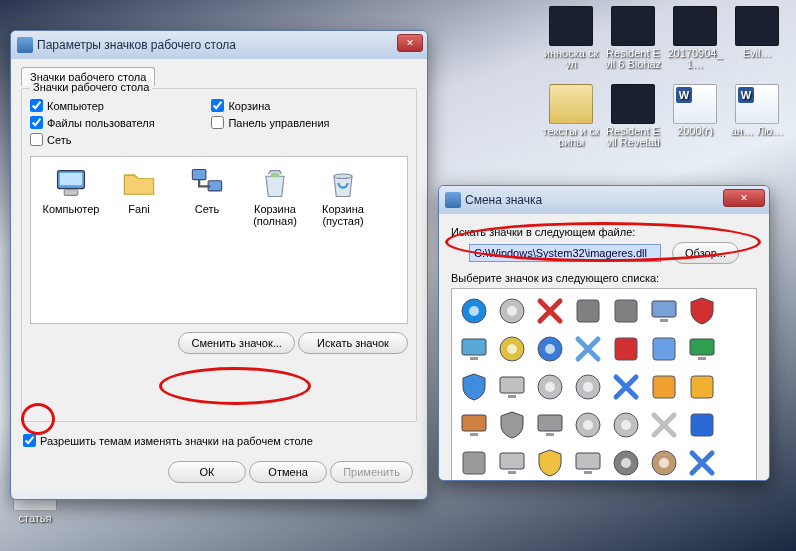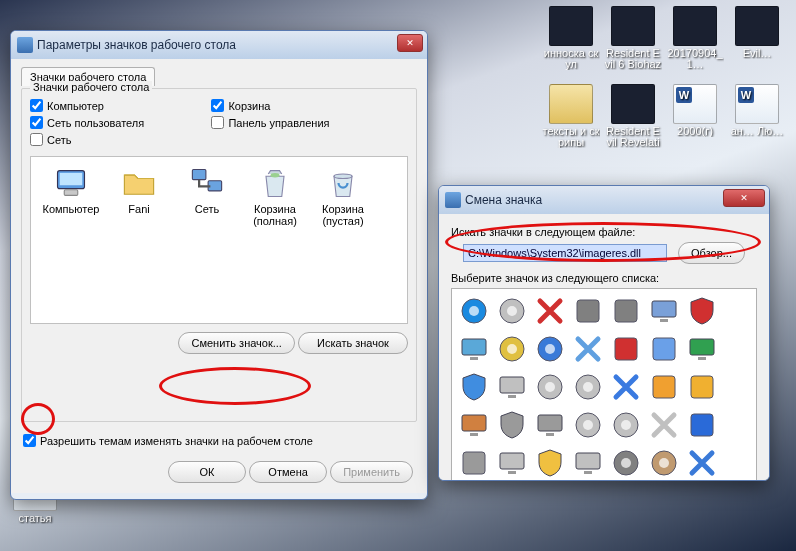--- a/index.html
+++ b/index.html
@@ -56,21 +56,21 @@
 
 .dlg-btns { text-align: right; padding-right: 4px; }
 
 
 .anno { position: absolute; border: 3px solid #e01010; border-radius: 50%; pointer-events: none; }
 
 
 #win-change { left: 438px; top: 185px; width: 332px; height: 296px; }
 #win-change .win-body { padding: 10px 12px 8px; }
 
-.path-row { margin: 4px 12px 8px; display: flex; gap: 11px; align-items: center; }
+.path-row { margin: 4px 18px 8px; display: flex; gap: 11px; align-items: center; }
 .path-row input { flex: 1; border: 1px solid #7a9bd0; background: #cfe0ff; padding: 2px 4px; color: #003; }
 .lbl { display: block; margin: 2px 0 4px; }
 
 .icon-grid { border: 1px solid #b0b0b0; background: #fff; height: 206px; padding: 4px; overflow: hidden; display: flex; flex-wrap: wrap; align-content: flex-start; gap: 2px; }
 .ig-cell { width: 36px; height: 36px; display: flex; align-items: center; justify-content: center; }
 .ig-cell svg { width: 32px; height: 32px; }
 
 .anno-oval { position: absolute; border: 3px solid #e01010; border-radius: 50%/50%; pointer-events: none; }
 </style>
 </head>
@@ -136,21 +136,21 @@
         <label class="cb-item">
             <input type="checkbox" checked="" style="">
             <span>Компьютер</span>
           </label>
         <label class="cb-item">
             <input type="checkbox" checked="" style="">
             <span>Корзина</span>
           </label>
         <label class="cb-item">
             <input type="checkbox" checked="" style="">
-            <span>Сеть пользователя</span>
+            <span>Файлы пользователя</span>
           </label>
         <label class="cb-item">
             <input type="checkbox" style="">
             <span>Панель управления</span>
           </label>
         <label class="cb-item">
             <input type="checkbox" style="">
             <span>Сеть</span>
           </label>
       </div>

